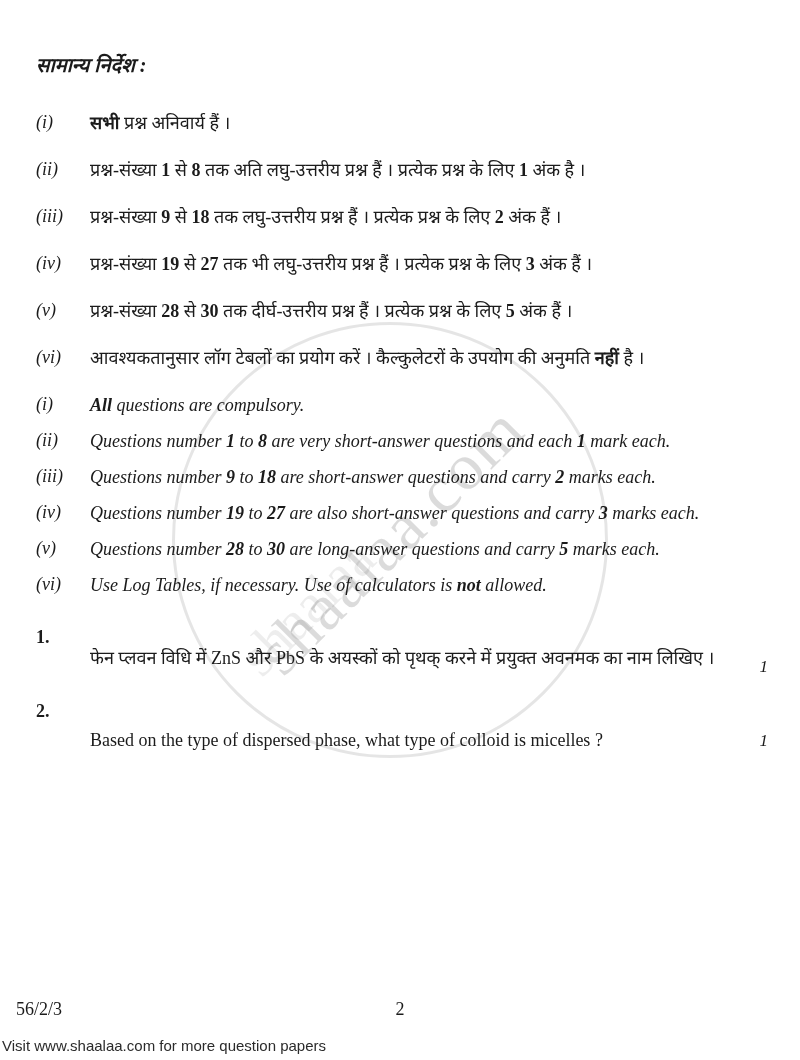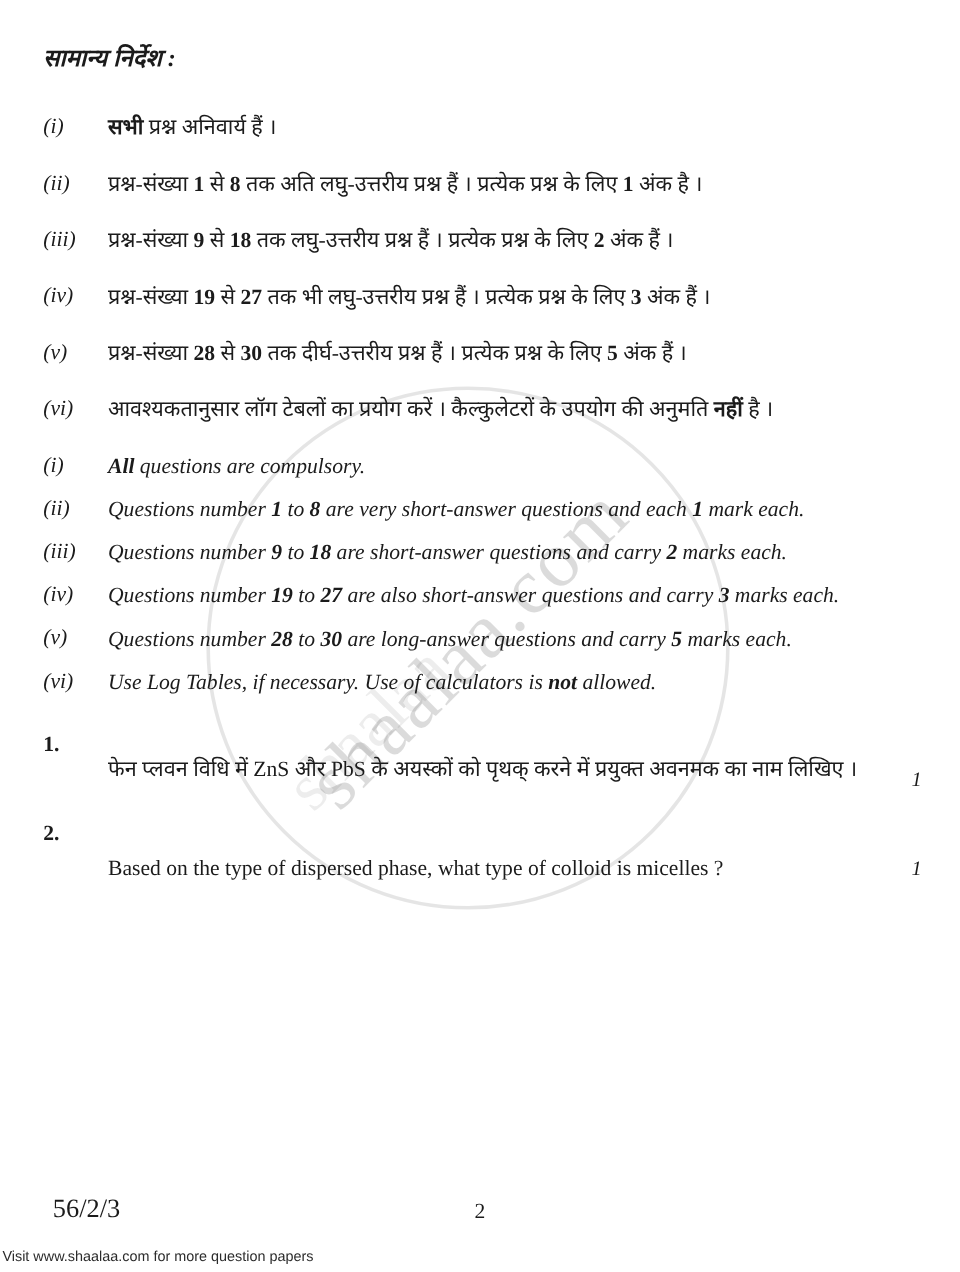--- a/index.html
+++ b/index.html
@@ -23,21 +23,21 @@
     color: rgba(0,0,0,0.14);
   }
   .wm-text2 {
     position: absolute; left: 12%; top: 58%;
     transform: rotate(-45deg);
     font-size: 56px; white-space: nowrap;
     color: rgba(0,0,0,0.07);
   }
 
   
-  .content { position: absolute; left: 0; top: 0; right: 0; z-index: 1; padding: 34px 82px 0 36px; }
+  .content { position: absolute; left: 0; top: 0; right: 0; z-index: 1; padding: 51px 82px 0 36px; }
 
   .section-heading {
     font-weight: bold; font-style: italic;
     font-size: 20px; margin: 0 0 34px 0;
   }
   .eng-heading { margin: 16px 0 22px 0; }
 
   .item { display: flex; }
   .item .num { flex: 0 0 54px; width: 54px; font-style: italic; font-size: 18px; }
   .item .txt { flex: 1; font-size: 18px; line-height: 1.28; }
@@ -50,26 +50,26 @@
 
   
   .question { position: relative; display: flex; margin-top: 30px; }
   .qnum { flex: 0 0 54px; width: 54px; font-weight: bold; font-size: 18px; }
   .qbody { flex: 1; margin-top: 20px; }
   .qhindi { font-size: 18px; line-height: 1.3; }
   .qeng { font-size: 18px; line-height: 1.3; margin-top: 8px; }
   .qmarks { position: absolute; right: -50px; top: 30px; font-style: italic; font-size: 17px; }
 
   
-  .footer-code { position: absolute; left: 44px; bottom: 40px; font-size: 22px; z-index: 1; }
+  .footer-code { position: absolute; left: 16px; bottom: 40px; font-size: 18px; z-index: 1; }
   .footer-page { position: absolute; left: 0; right: 0; bottom: 40px; text-align: center; font-size: 18px; z-index: 1; }
   .promo {
     position: absolute; left: 2px; bottom: 6px; z-index: 1;
     font-family: "Liberation Sans", sans-serif;
-    font-size: 12px; color: #2b2b2b;
+    font-size: 15px; color: #2b2b2b;
   }
 </style>
 </head>
 <body>
 
 <div class="page">
 
   <div class="watermark">
     <div class="wm-circle"></div>
     <div class="wm-text">shaalaa.com</div>

